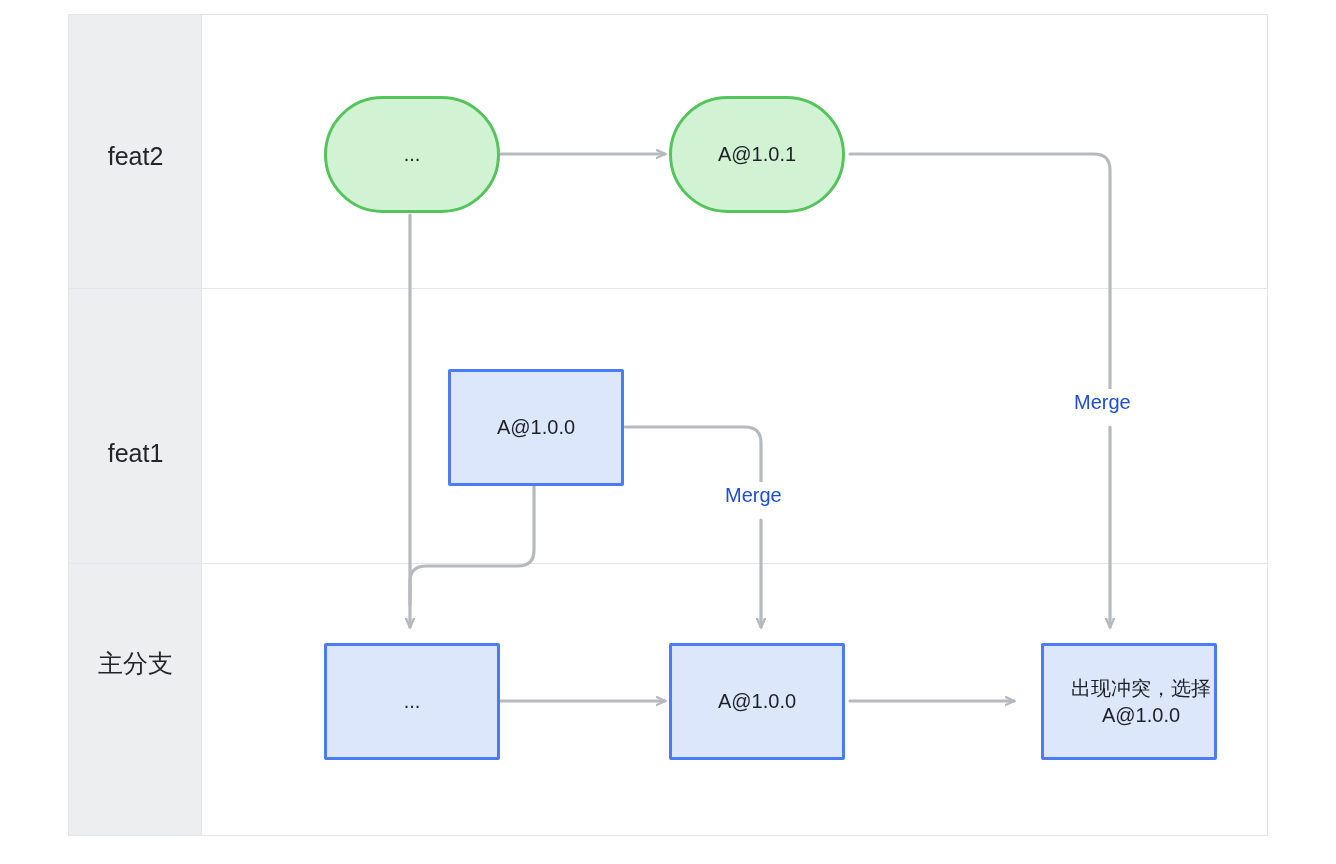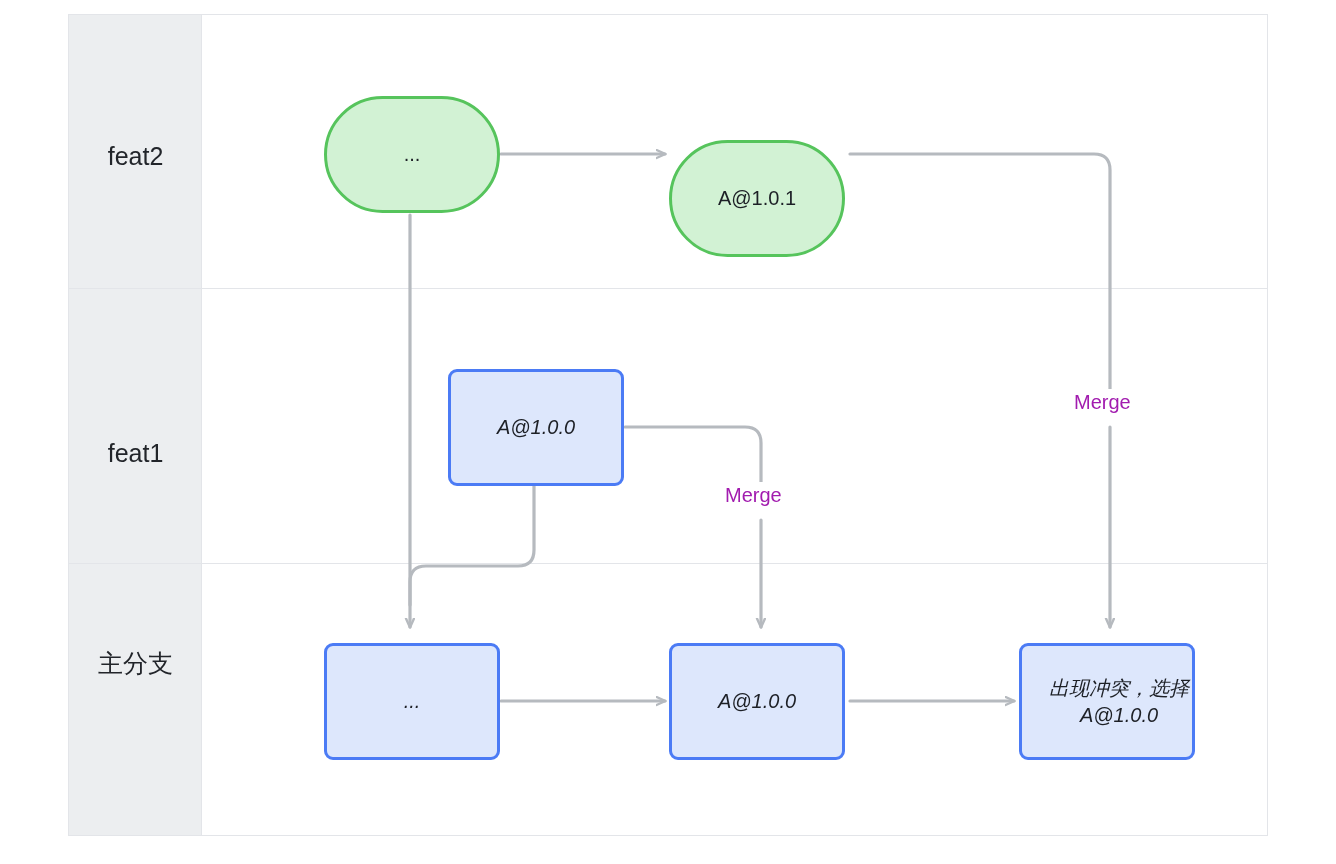--- a/index.html
+++ b/index.html
@@ -90,27 +90,26 @@
 
   .node.green {
     background: #d2f2d4;
     border: 3px solid #56c45c;
     border-radius: 60px;
   }
 
   .node.blue {
     background: #dde7fc;
     border: 3px solid #4b7bf5;
-    border-radius: 9px;
-    font-style: italic;
+    border-radius: 2px;
   }
 
   .edge-label {
     position: absolute;
-    color: #a21caf;
+    color: #1d4ed8;
     font-size: 20px;
     line-height: 1;
     background: #ffffff;
     padding: 3px 6px;
     z-index: 4;
     white-space: nowrap;
   }
 </style>
 </head>
 <body>
@@ -153,25 +152,25 @@
         <path d="M 781,139 L 1025,139 Q 1041,139 1041,155 L 1041,378"></path>
         <path d="M 1041,412 L 1041,612" marker-end="url(#arrow)"></path>
       </g>
     </svg>
 
     <div class="edge-label" style="left:650px; top:467px;">Merge</div>
     <div class="edge-label" style="left:999px; top:374px;">Merge</div>
 
     <div class="node green" style="left:255px; top:81px; width:176px; height:117px;">...</div>
 
-    <div class="node green" style="left:600px; top:81px; width:176px; height:117px;margin-top:44px;">A@1.0.1</div>
+    <div class="node green" style="left:600px; top:81px; width:176px; height:117px;">A@1.0.1</div>
 
     <div class="node blue" style="left:379px; top:354px; width:176px; height:117px;">A@1.0.0</div>
 
     <div class="node blue" style="left:255px; top:628px; width:176px; height:117px;">...</div>
 
     <div class="node blue" style="left:600px; top:628px; width:176px; height:117px;">A@1.0.0</div>
 
-    <div class="node blue" style="left:950px; top:628px; width:176px; height:117px;padding-left:24px;">出现冲突，选择
+    <div class="node blue" style="left:972px; top:628px; width:176px; height:117px;padding-left:24px;">出现冲突，选择
 A@1.0.0</div>
 
   </div>
 </div>
 
 </body></html>

